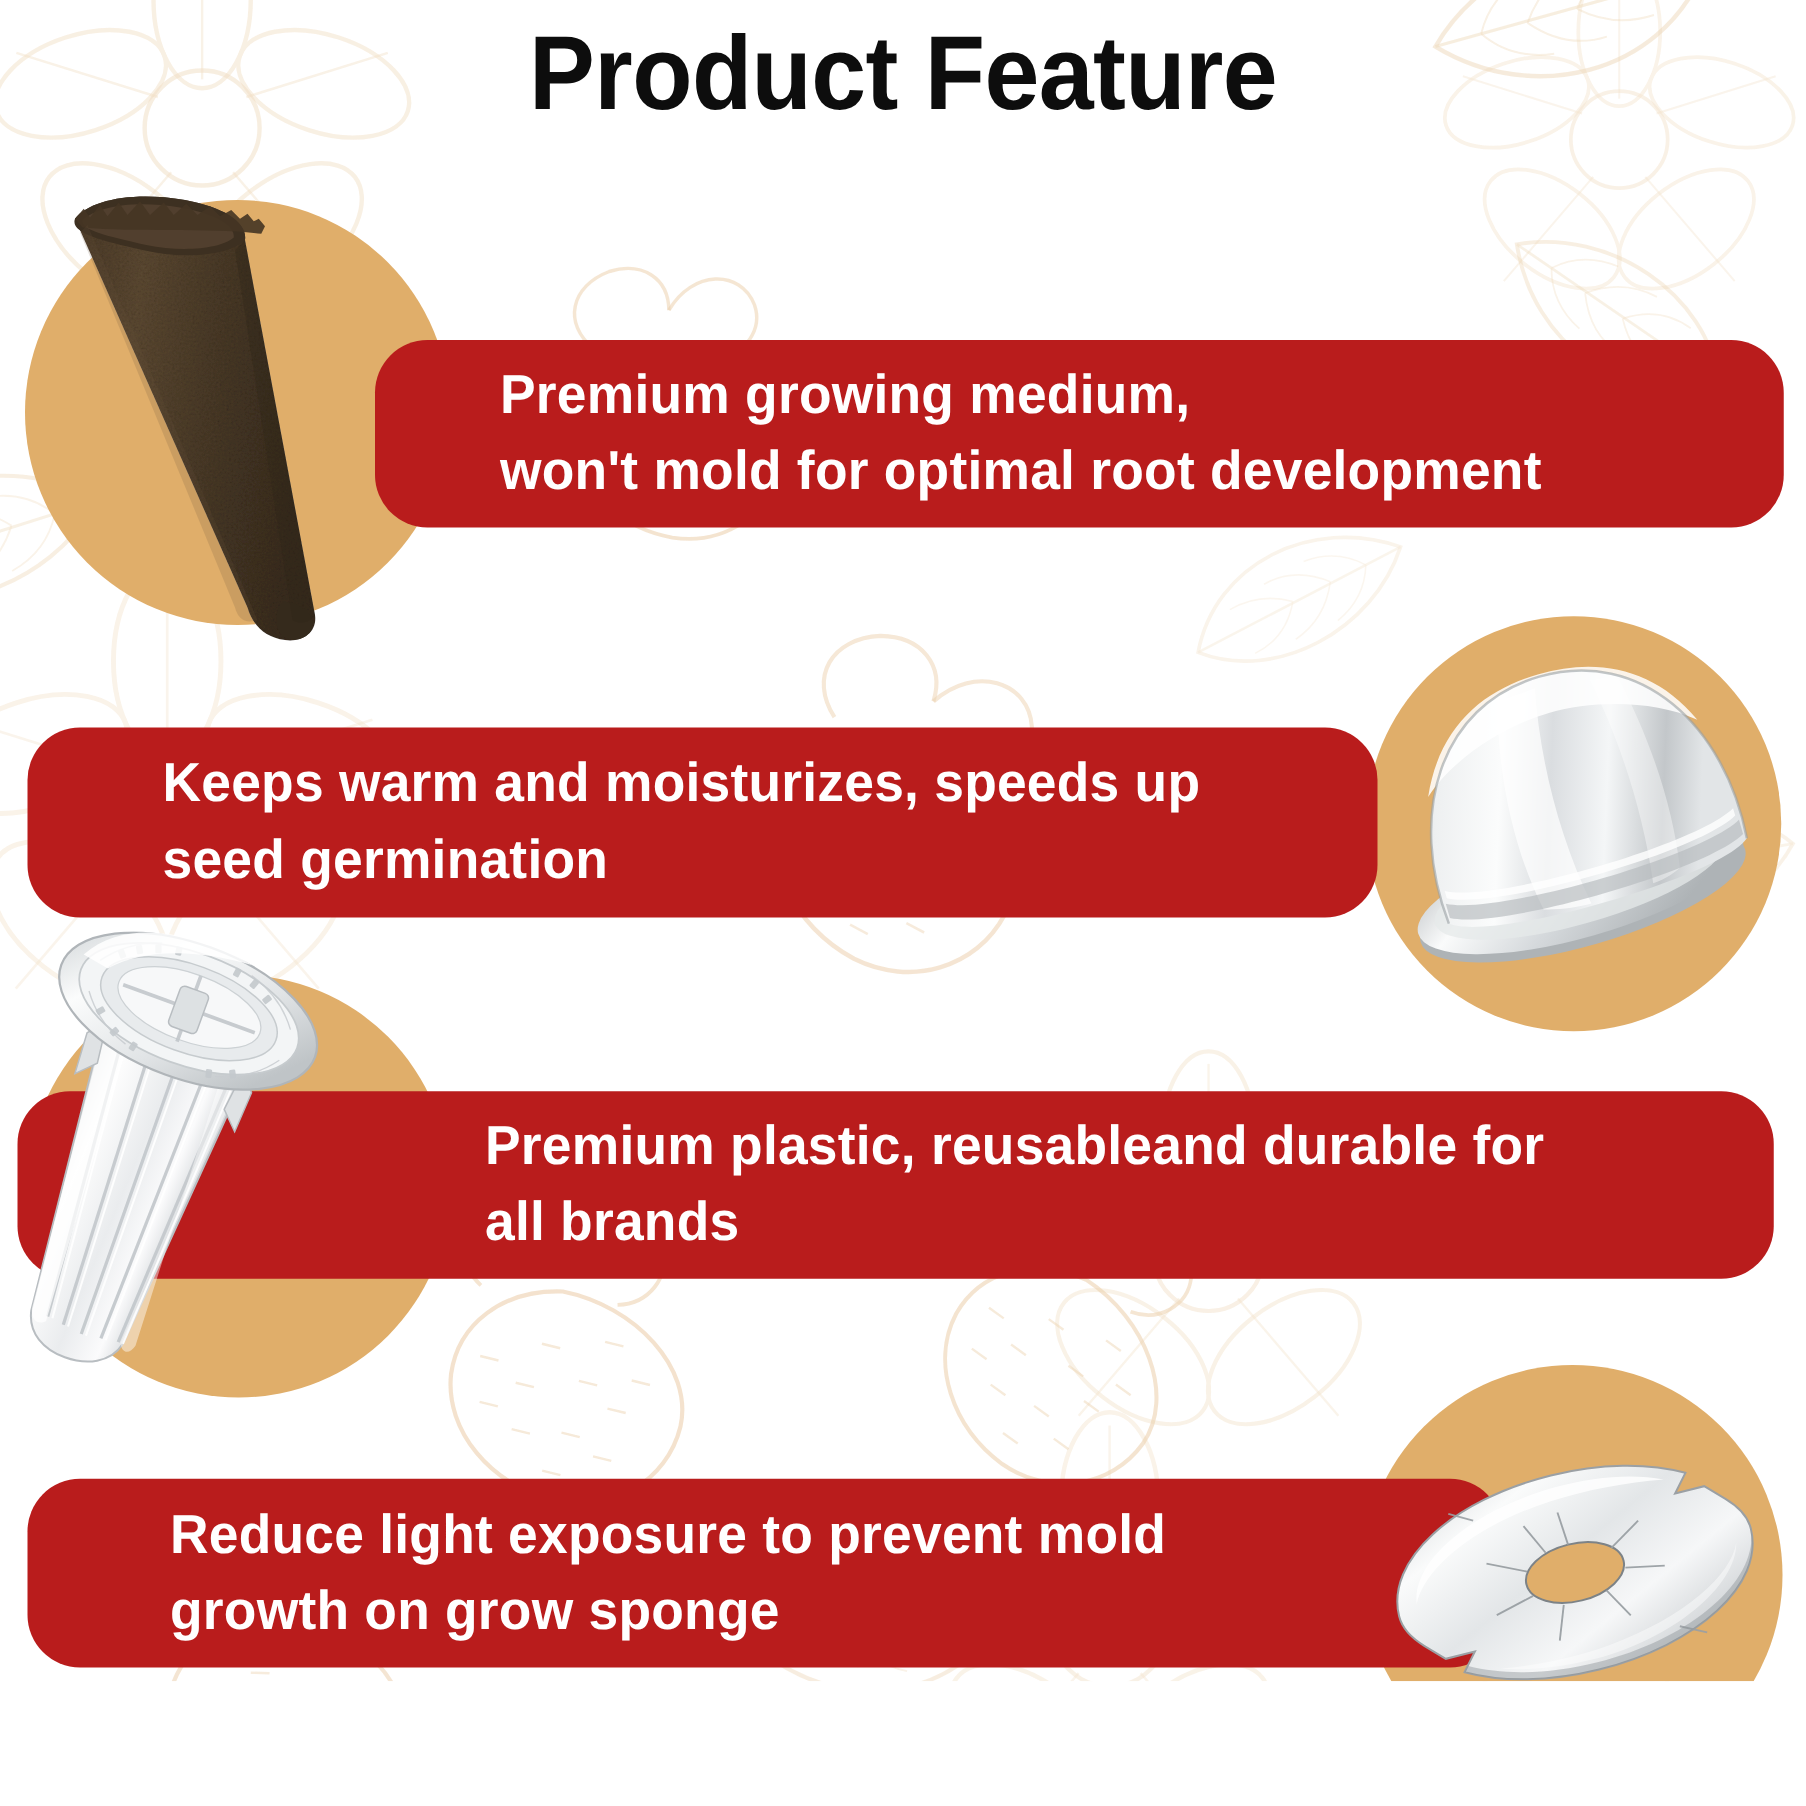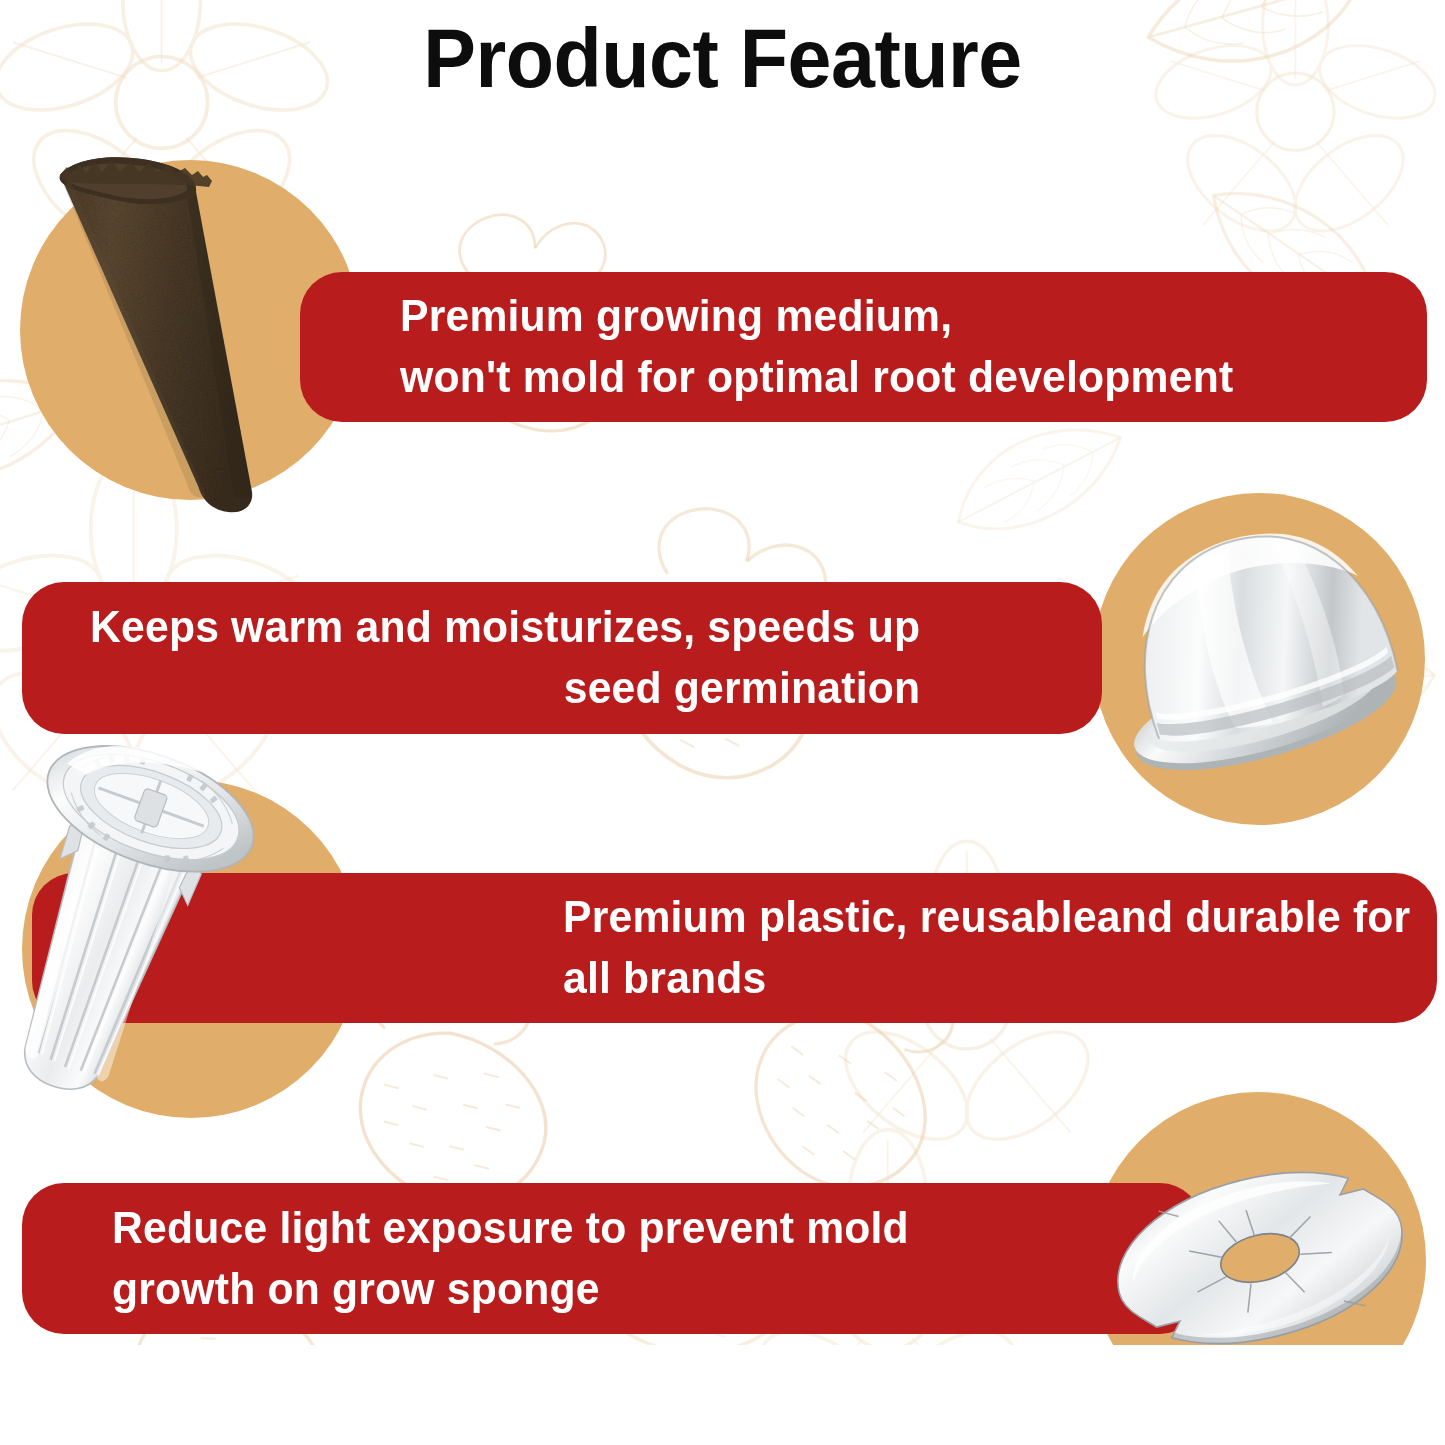--- a/index.html
+++ b/index.html
@@ -67,23 +67,23 @@
     color: #ffffff;
     line-height: 1.38;
     letter-spacing: 0.2px;
     white-space: pre-line;
     transform: scaleX(0.97);
     transform-origin: left center;
   }
 
   
   #bar-1 { left: 300px;  top: 272px;  width: 1127px; height: 150px; padding-left: 100px; }
-  #bar-2 { left: 22px;   top: 582px;  width: 1080px; height: 152px; padding-left: 68px; text-align: right; }
-  #bar-3 { left: 32px;   top: 873px;  width: 1405px; height: 150px; padding-left: 374px; justify-content: flex-end; }
-  #bar-4 { left: 22px;   top: 1183px; width: 1180px; height: 151px; padding-left: 90px; }
+  #bar-2 { left: 22px;   top: 582px;  width: 1080px; height: 152px; padding-left: 108px; }
+  #bar-3 { left: 14px;   top: 873px;  width: 1405px; height: 150px; padding-left: 374px; }
+  #bar-4 { left: 22px;   top: 1183px; width: 1180px; height: 151px; padding-left: 114px; }
 
   
   #circle-1 { left: 20px;   top: 160px;  width: 340px; height: 340px; }
   #circle-2 { left: 1093px; top: 493px;  width: 332px; height: 332px; }
   #circle-3 { left: 22px;   top: 780px;  width: 338px; height: 338px; }
   #circle-4 { left: 1090px; top: 1092px; width: 336px; height: 336px; }
 
   
   .product {
     position: absolute;

